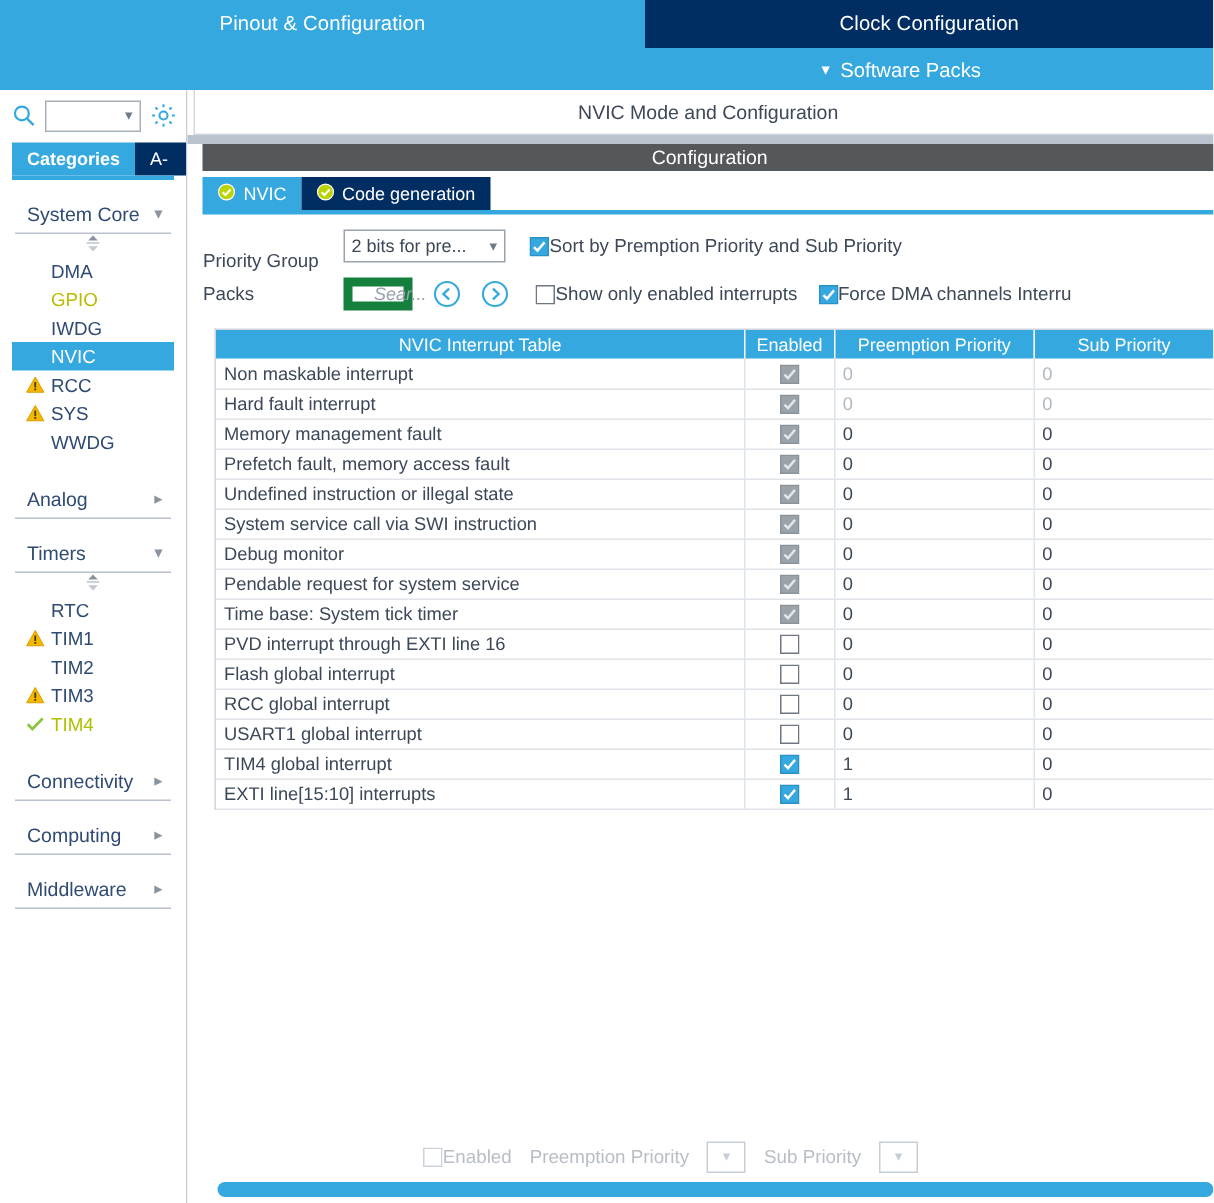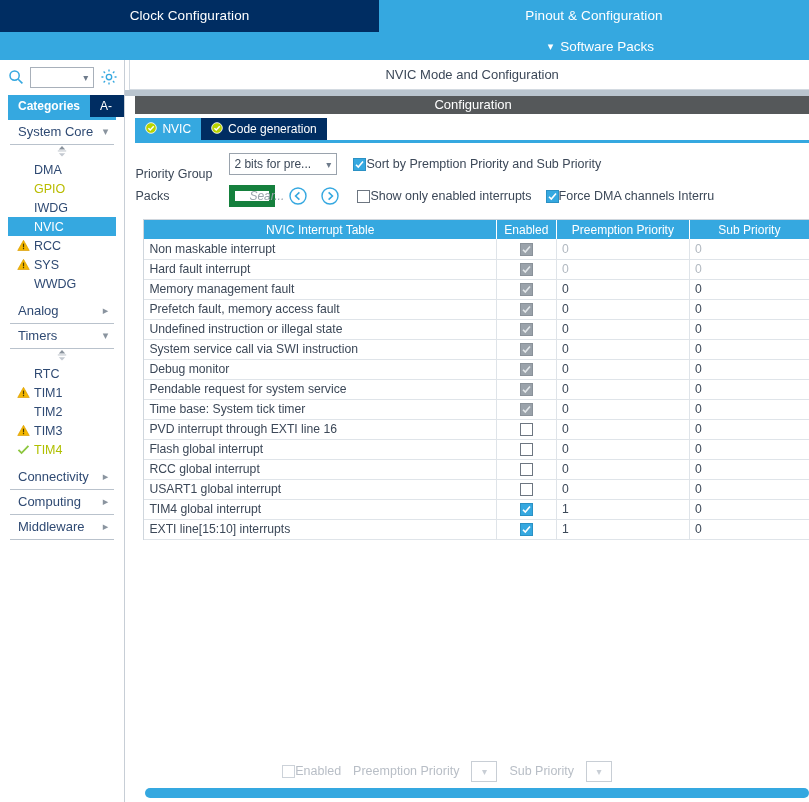--- a/index.html
+++ b/index.html
@@ -55,21 +55,21 @@
   .sb-tab {
     height: 22px; line-height: 22px; padding: 0 10px; color: #fff;
     font-size: 12px; user-select: none;
   }
   .sb-tab.sel { background: #35a8e0; font-weight: bold; }
   .sb-tab.unsel { background: #002d62; }
   .sb-tabs-underline { height: 3px; background: #35a8e0; margin-left: 8px; margin-right: 8px; }
 
   .sb-scroll { flex: 1; overflow: hidden; padding: 0 8px; }
 
-  .sb-group { margin-top: 0; }
+  .sb-group { margin-top: 11px; }
   .sb-grouphead {
     display: flex; align-items: center; justify-content: space-between;
     padding: 4px 8px 5px 10px; cursor: default;
   }
   .sb-grouphead .gl { font-size: 13px; color: #2f4a73; }
   .sb-grouphead .ga { font-size: 11px; color: #8a949f; }
   .sb-grouprule { height: 1px; background: #b9c2cc; margin: 0 2px; }
 
   .sb-spin { text-align: center; height: 15px; line-height: 11px; color: #7d8794; font-size: 12px; letter-spacing: -1px; }
 
@@ -174,25 +174,25 @@
     position: absolute; right: 0; top: 60px; width: 6px; bottom: 0;
     background: #ffffff; border-left: 1px solid #cdd4db;
   }
 </style>
 </head>
 <body>
 
 <div id="app">
 
   <div class="top-tabs">
+    <div class="top-tab pinout">
+      <span>Pinout &amp; Configuration</span>
+    </div>
     <div class="top-tab clock">
       <span>Clock Configuration</span>
-    </div>
-    <div class="top-tab pinout">
-      <span>Pinout &amp; Configuration</span>
     </div>
   </div>
 
   <div class="sw-strip">
     <span class="chev">▾</span>
     <span>Software Packs</span>
   </div>
 
   <div class="body-split">
 

